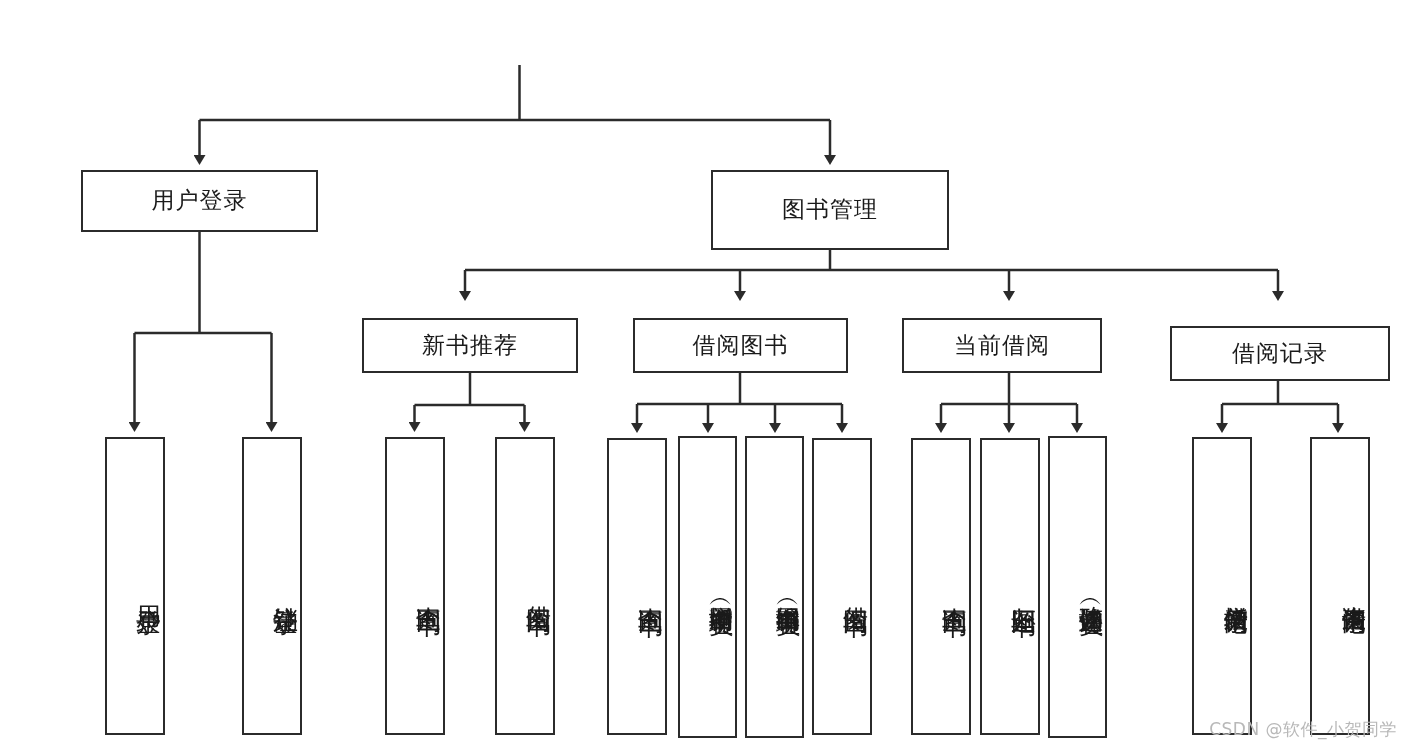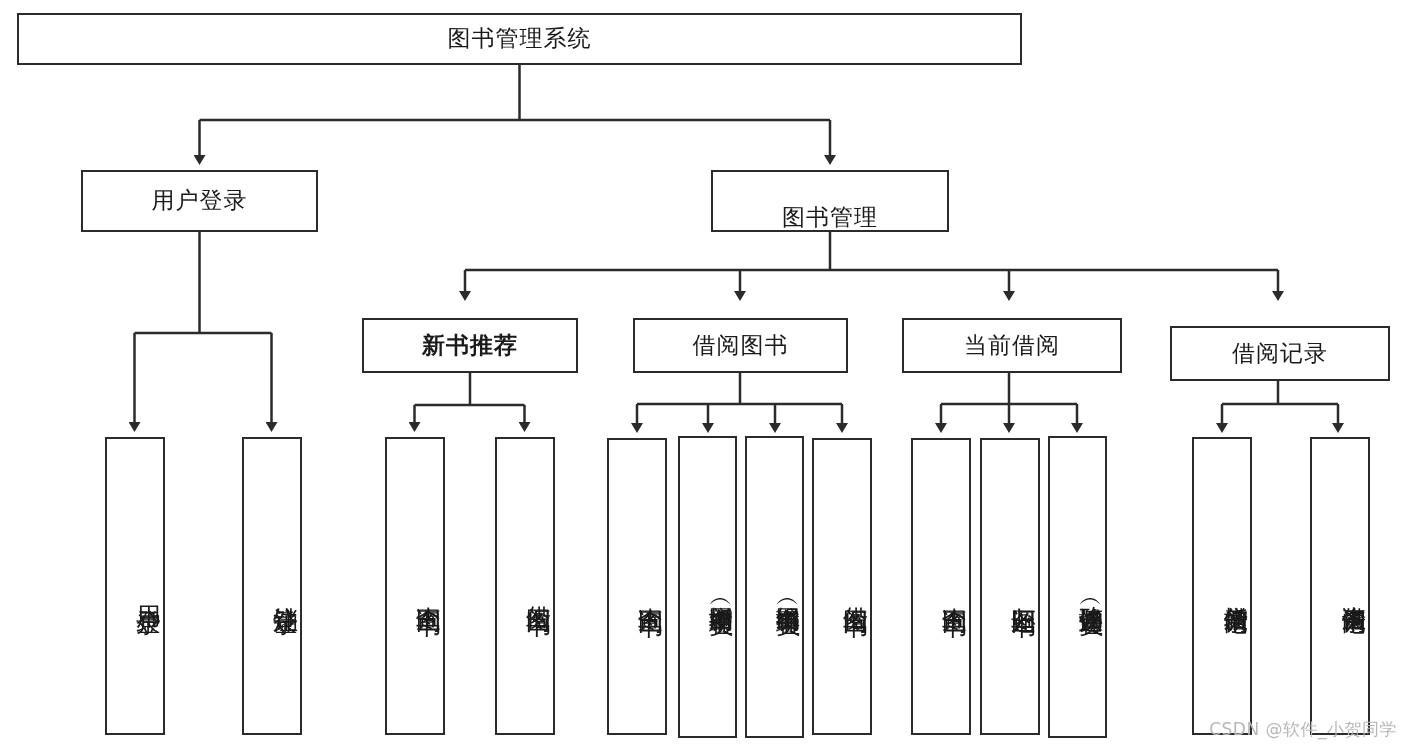--- a/index.html
+++ b/index.html
@@ -118,38 +118,35 @@
       <path d="M1009,404 L1009,424" marker-end="url(#arrow)"></path>
       <path d="M1077,404 L1077,424" marker-end="url(#arrow)"></path>
 
       <path d="M1278,373 L1278,404"></path>
       <path d="M1222,404 L1338,404"></path>
       <path d="M1222,404 L1222,424" marker-end="url(#arrow)"></path>
       <path d="M1338,404 L1338,424" marker-end="url(#arrow)"></path>
     </g>
   </svg>
 
-  <div class="node root horiz" style="left:17px; top:13px; width:1005px; height:52px;">
-    <span>图书管理系统</span>
-  </div>
 
   <div class="node horiz" style="left:81px; top:170px; width:237px; height:62px;">
     <span>用户登录</span>
   </div>
-  <div class="node horiz" style="left:711px; top:170px; width:238px; height:62px;align-items:flex-end;">
+  <div class="node horiz" style="left:711px; top:170px; width:238px; height:80px;">
     <span>图书管理</span>
   </div>
 
-  <div class="node horiz" style="left:362px; top:318px; width:216px; height:55px;font-weight:bold;">
+  <div class="node horiz" style="left:362px; top:318px; width:216px; height:55px;">
     <span>新书推荐</span>
   </div>
   <div class="node horiz" style="left:633px; top:318px; width:215px; height:55px;">
     <span>借阅图书</span>
   </div>
-  <div class="node horiz" style="left:902px; top:318px; width:220px; height:55px;">
+  <div class="node horiz" style="left:902px; top:318px; width:200px; height:55px;">
     <span>当前借阅</span>
   </div>
   <div class="node horiz" style="left:1170px; top:318px; width:220px; height:55px;margin-top:8px;">
     <span>借阅记录</span>
   </div>
 
   <div class="node vert" style="left:105px; top:437px; width:60px; height:298px;">
     <span>用户登录</span>
   </div>
   <div class="node vert" style="left:242px; top:437px; width:60px; height:298px;">

